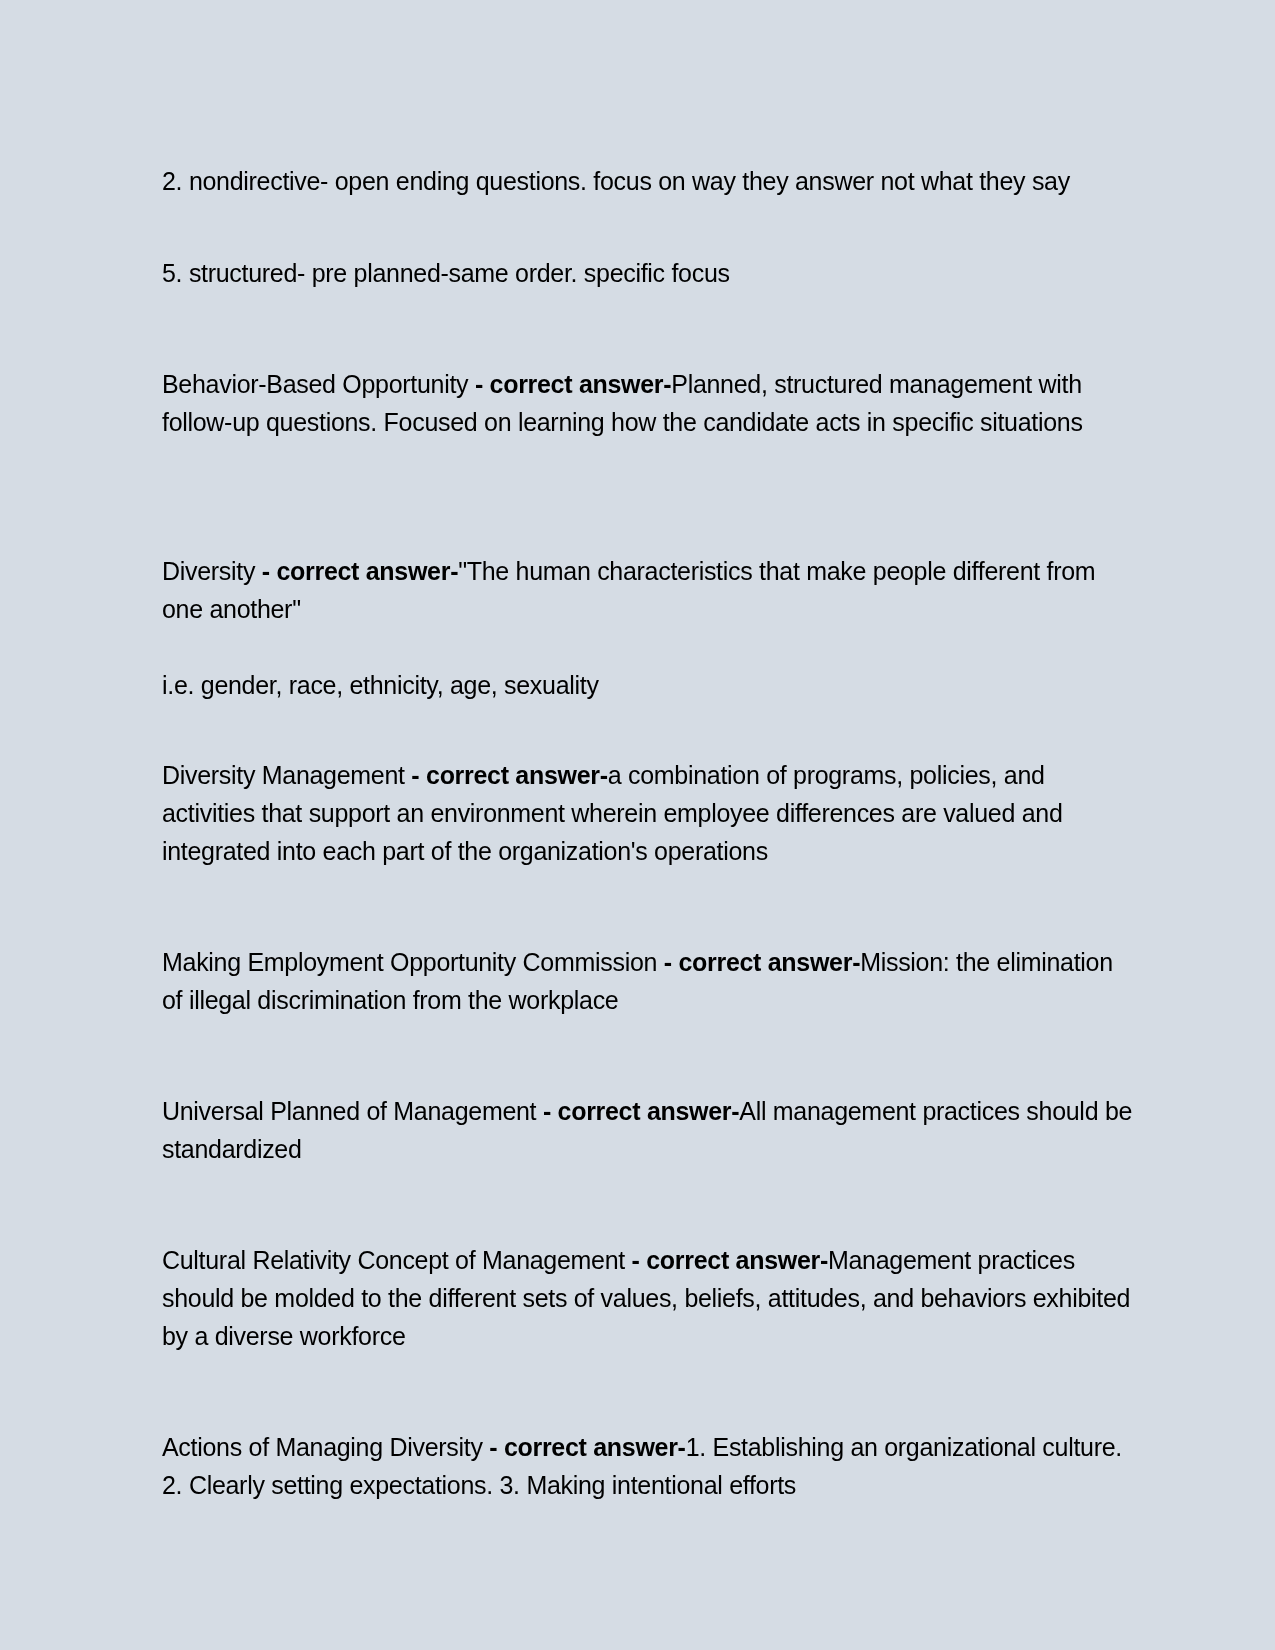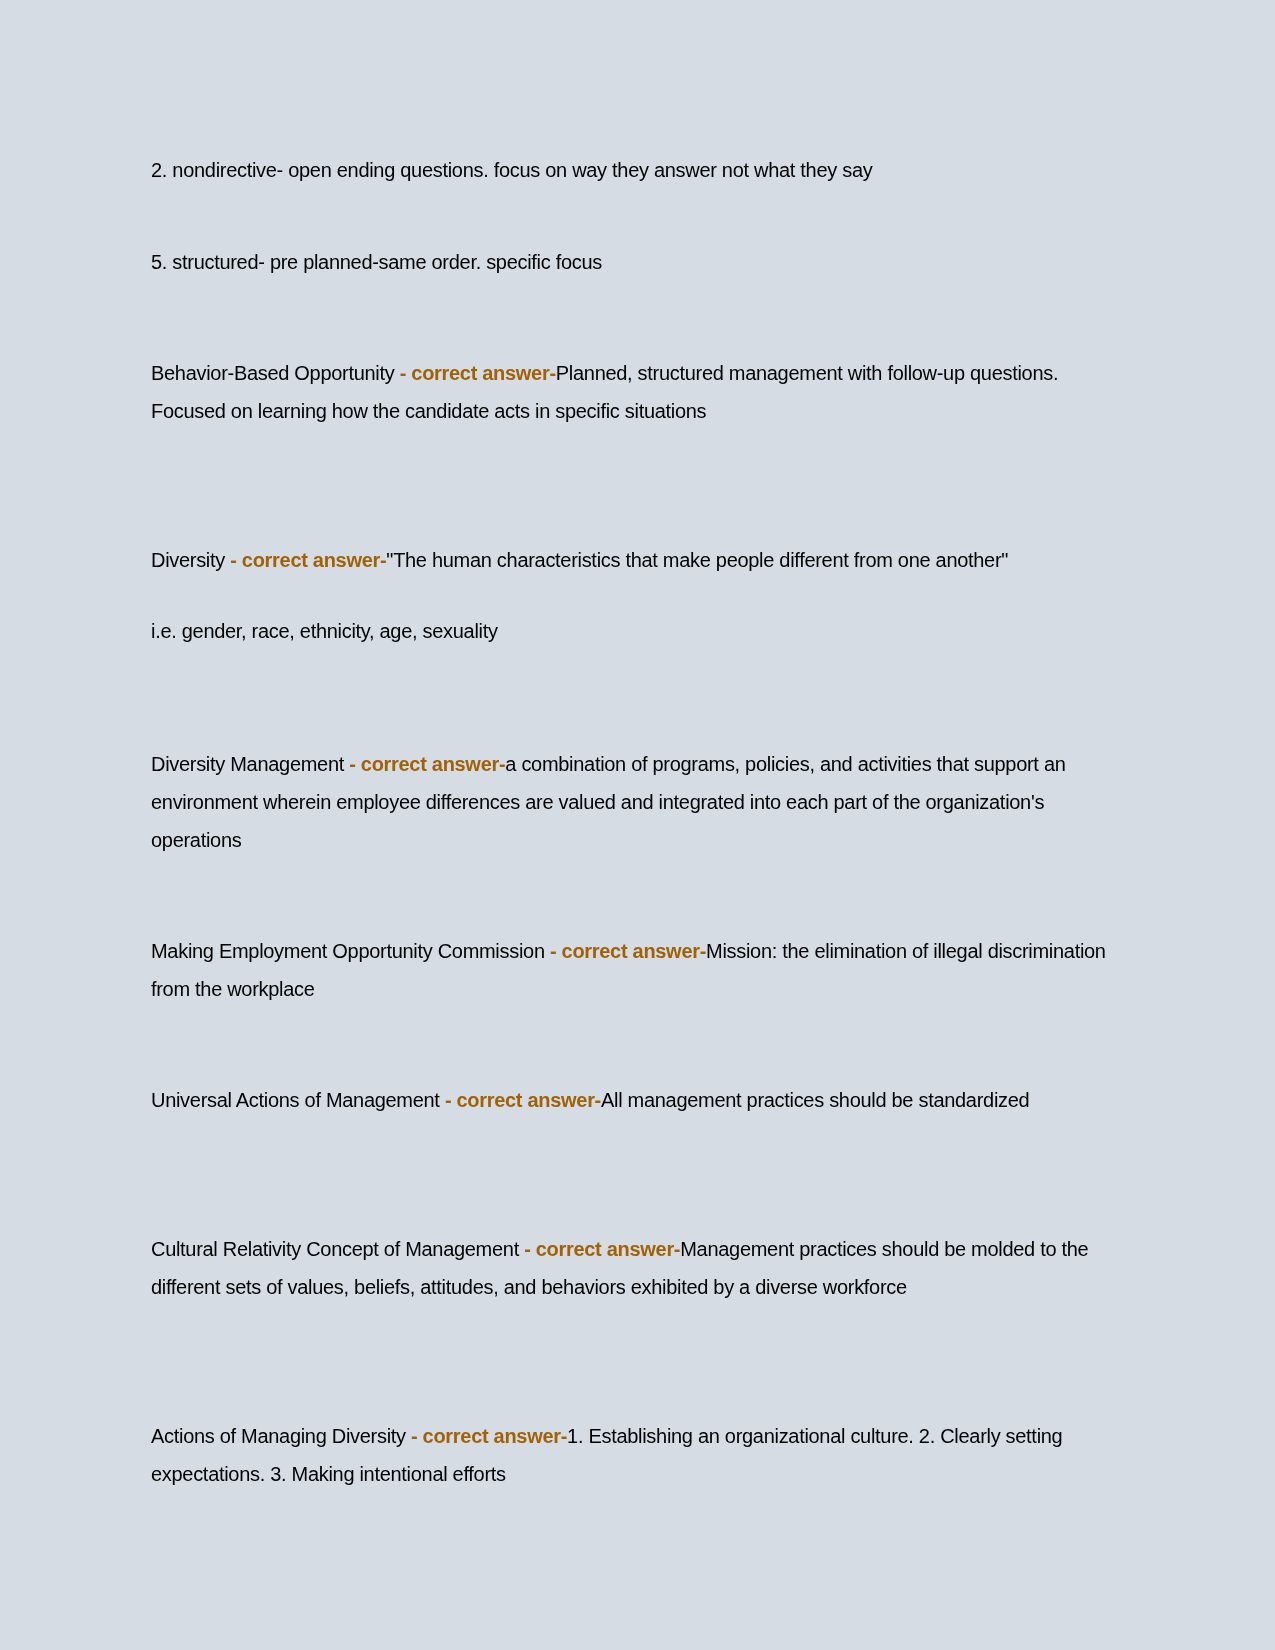--- a/index.html
+++ b/index.html
@@ -15,54 +15,54 @@
   .page {
     position: absolute;
     left: 150px;
     top: 0;
     width: 975px;
   }
   .para {
     position: absolute;
     left: 0;
     width: 975px;
-    font-size: 20px;
+    font-size: 25px;
     line-height: 38px;
     letter-spacing: -0.3px;
-    margin: 1px;
+    margin: 12px;
   }
-  .red { color: #a16207; font-weight: bold; }
+  .red { color: #000000; font-weight: bold; }
 </style>
 </head>
 <body>
 
 <div class="page">
 
   <p class="para" style="top:150px">2. nondirective- open ending questions. focus on way they answer not what they say</p>
   <p class="para" style="top:242px">5. structured- pre planned-same order. specific focus</p>
 
   <p class="para" style="top:353px">
     <span>Behavior-Based Opportunity</span><span class="red"> - correct answer-</span><span>Planned, structured management with follow-up questions. Focused on learning how the candidate acts in specific situations</span>
   </p>
 
   <p class="para" style="top:540px">
     <span>Diversity</span><span class="red"> - correct answer-</span><span>"The human characteristics that make people different from one another"</span>
   </p>
-  <p class="para" style="top:611px">i.e. gender, race, ethnicity, age, sexuality</p>
+  <p class="para" style="top:654px">i.e. gender, race, ethnicity, age, sexuality</p>
 
   <p class="para" style="top:744px">
     <span>Diversity Management</span><span class="red"> - correct answer-</span><span>a combination of programs, policies, and activities that support an environment wherein employee differences are valued and integrated into each part of the organization's operations</span>
   </p>
 
   <p class="para" style="top:931px">
     <span>Making Employment Opportunity Commission</span><span class="red"> - correct answer-</span><span>Mission: the elimination of illegal discrimination from the workplace</span>
   </p>
 
   <p class="para" style="top:1080px">
-    <span>Universal Actions of Management</span><span class="red"> - correct answer-</span><span>All management practices should be standardized</span>
+    <span>Universal Planned of Management</span><span class="red"> - correct answer-</span><span>All management practices should be standardized</span>
   </p>
 
   <p class="para" style="top:1229px">
     <span>Cultural Relativity Concept of Management</span><span class="red"> - correct answer-</span><span>Management practices should be molded to the different sets of values, beliefs, attitudes, and behaviors exhibited by a diverse workforce</span>
   </p>
 
   <p class="para" style="top:1416px">
     <span>Actions of Managing Diversity</span><span class="red"> - correct answer-</span><span>1. Establishing an organizational culture. 2. Clearly setting expectations. 3. Making intentional efforts</span>
   </p>
 

